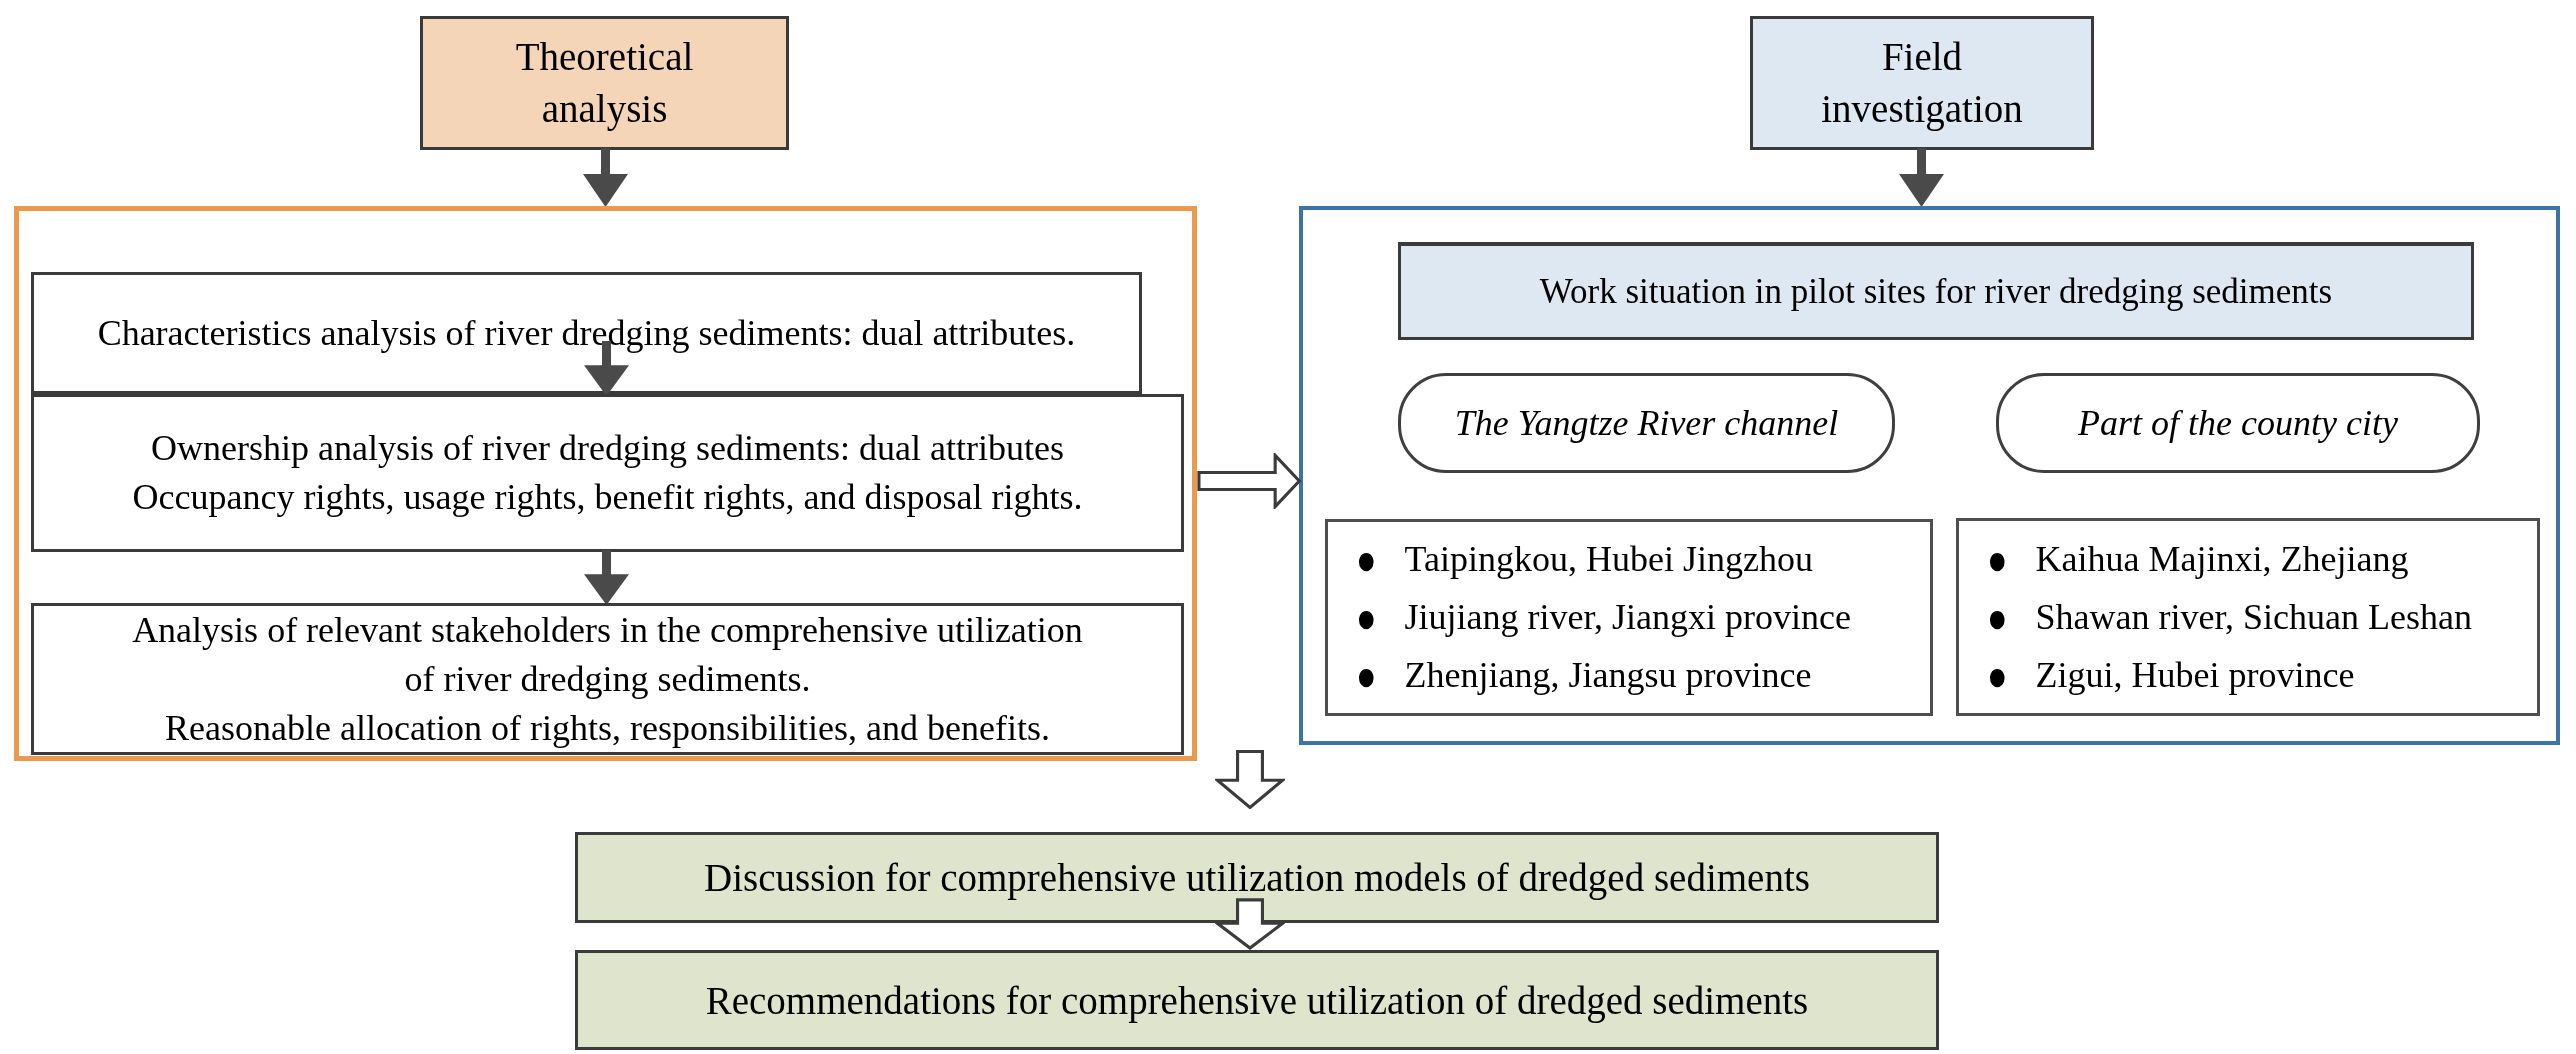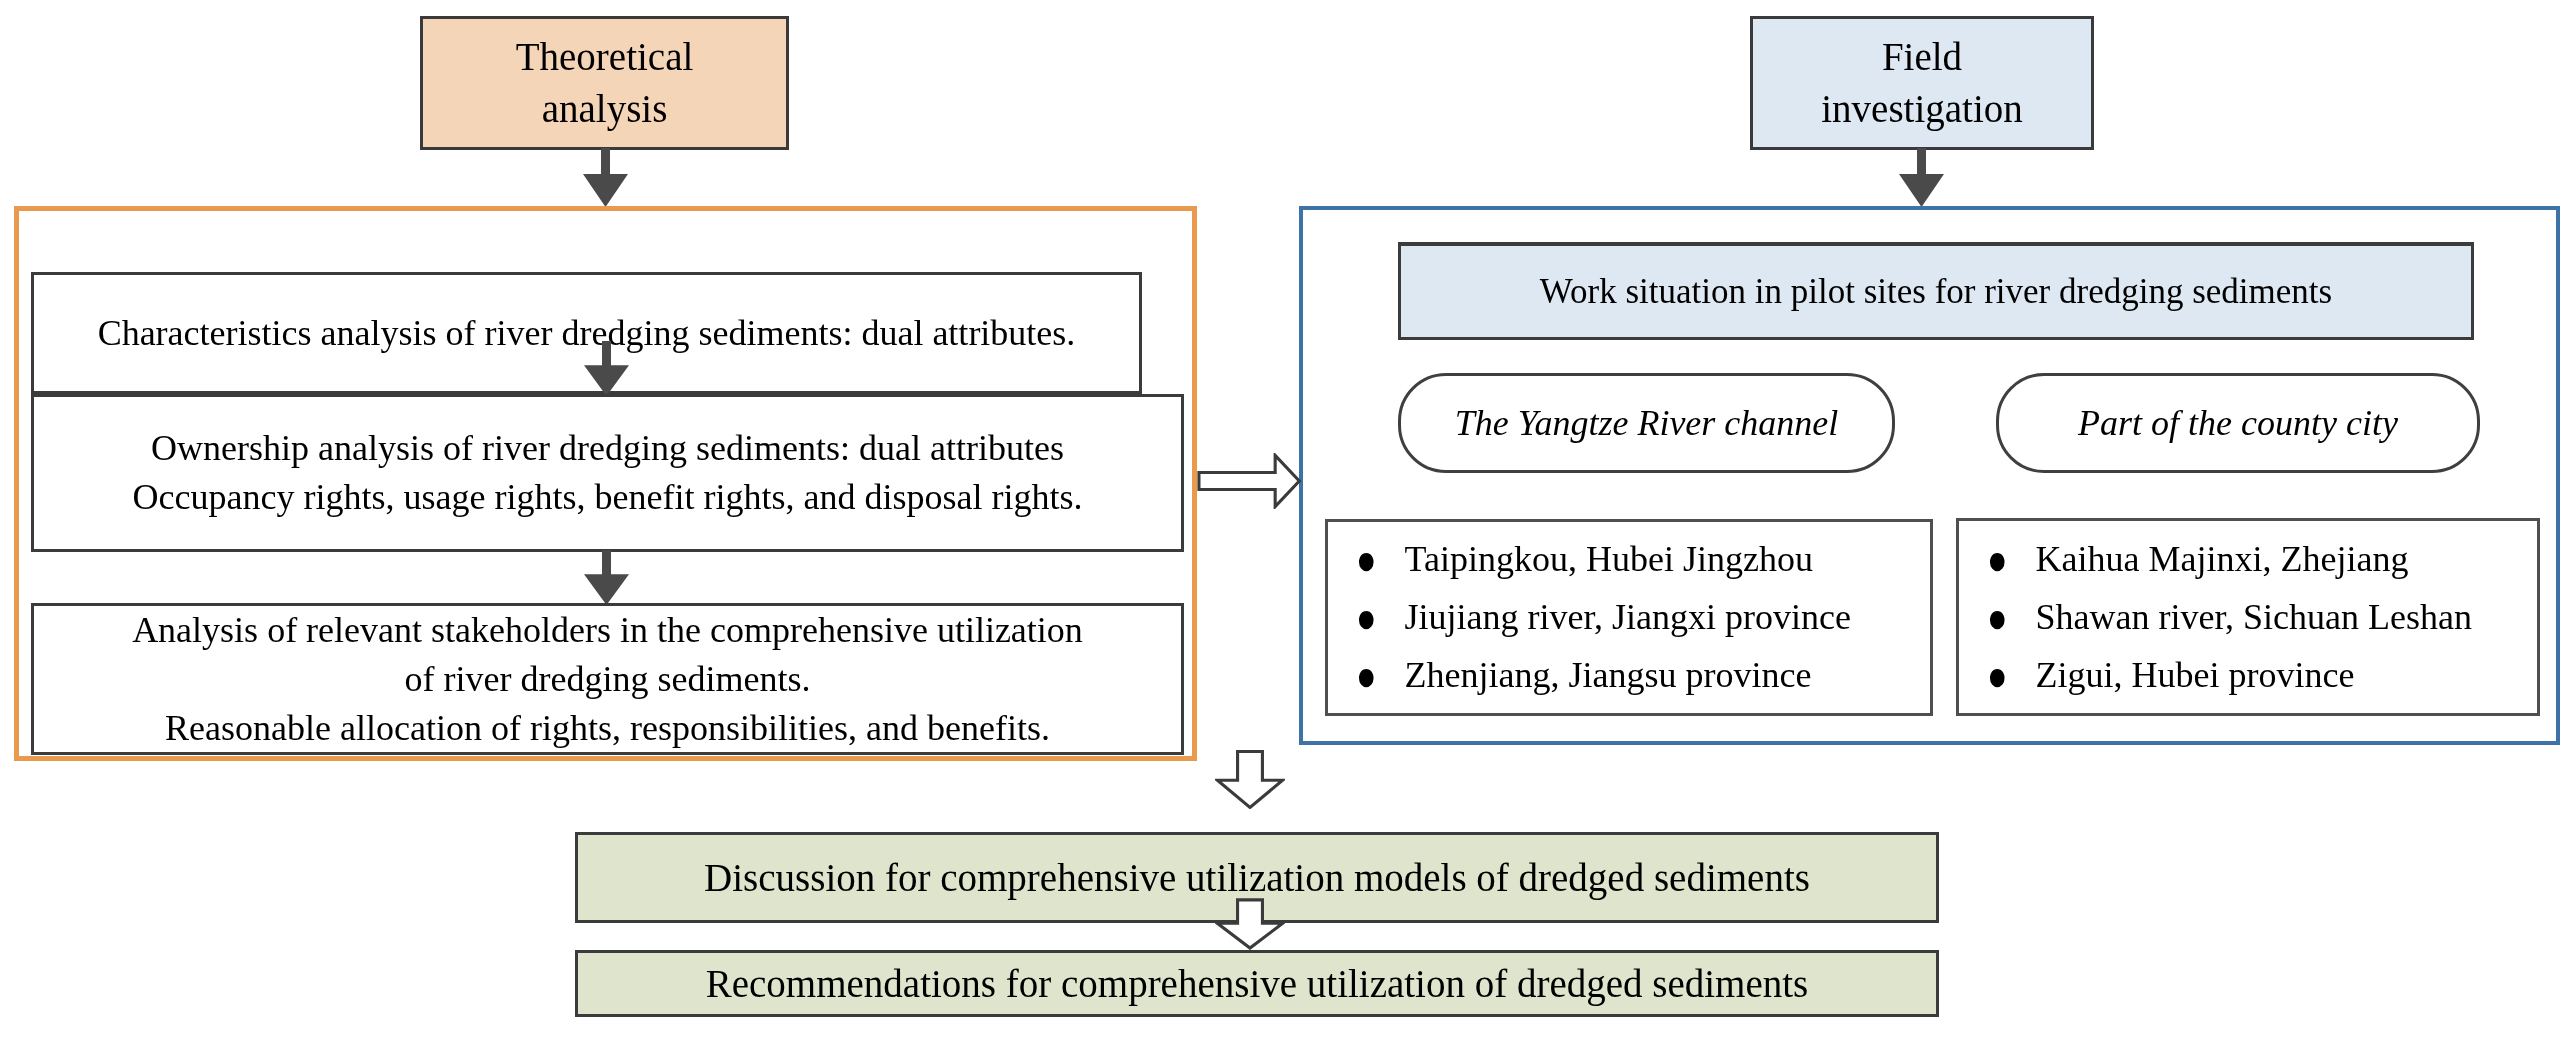--- a/index.html
+++ b/index.html
@@ -167,18 +167,18 @@
   <div class="abs greenbox" style="left:575px;top:832px;width:1364px;height:91px;">
     <div>Discussion for comprehensive utilization models of dredged sediments</div>
   </div>
 
   <div class="abs" style="left:1215px;top:898px;width:70px;height:52px;">
     <svg width="70" height="52" viewBox="0 0 90 66">
       <polygon points="29,2 61,2 61,32 87,32 45,64 3,32 29,32" fill="#ffffff" stroke="#3b3b3b" stroke-width="4"></polygon>
     </svg>
   </div>
 
-  <div class="abs greenbox" style="left:575px;top:950px;width:1364px;height:67px;">
+  <div class="abs greenbox" style="left:575px;top:950px;width:1364px;height:100px;">
     <div>Recommendations for  comprehensive utilization of dredged sediments</div>
   </div>
 
 </div>
 
 
 </body></html>

